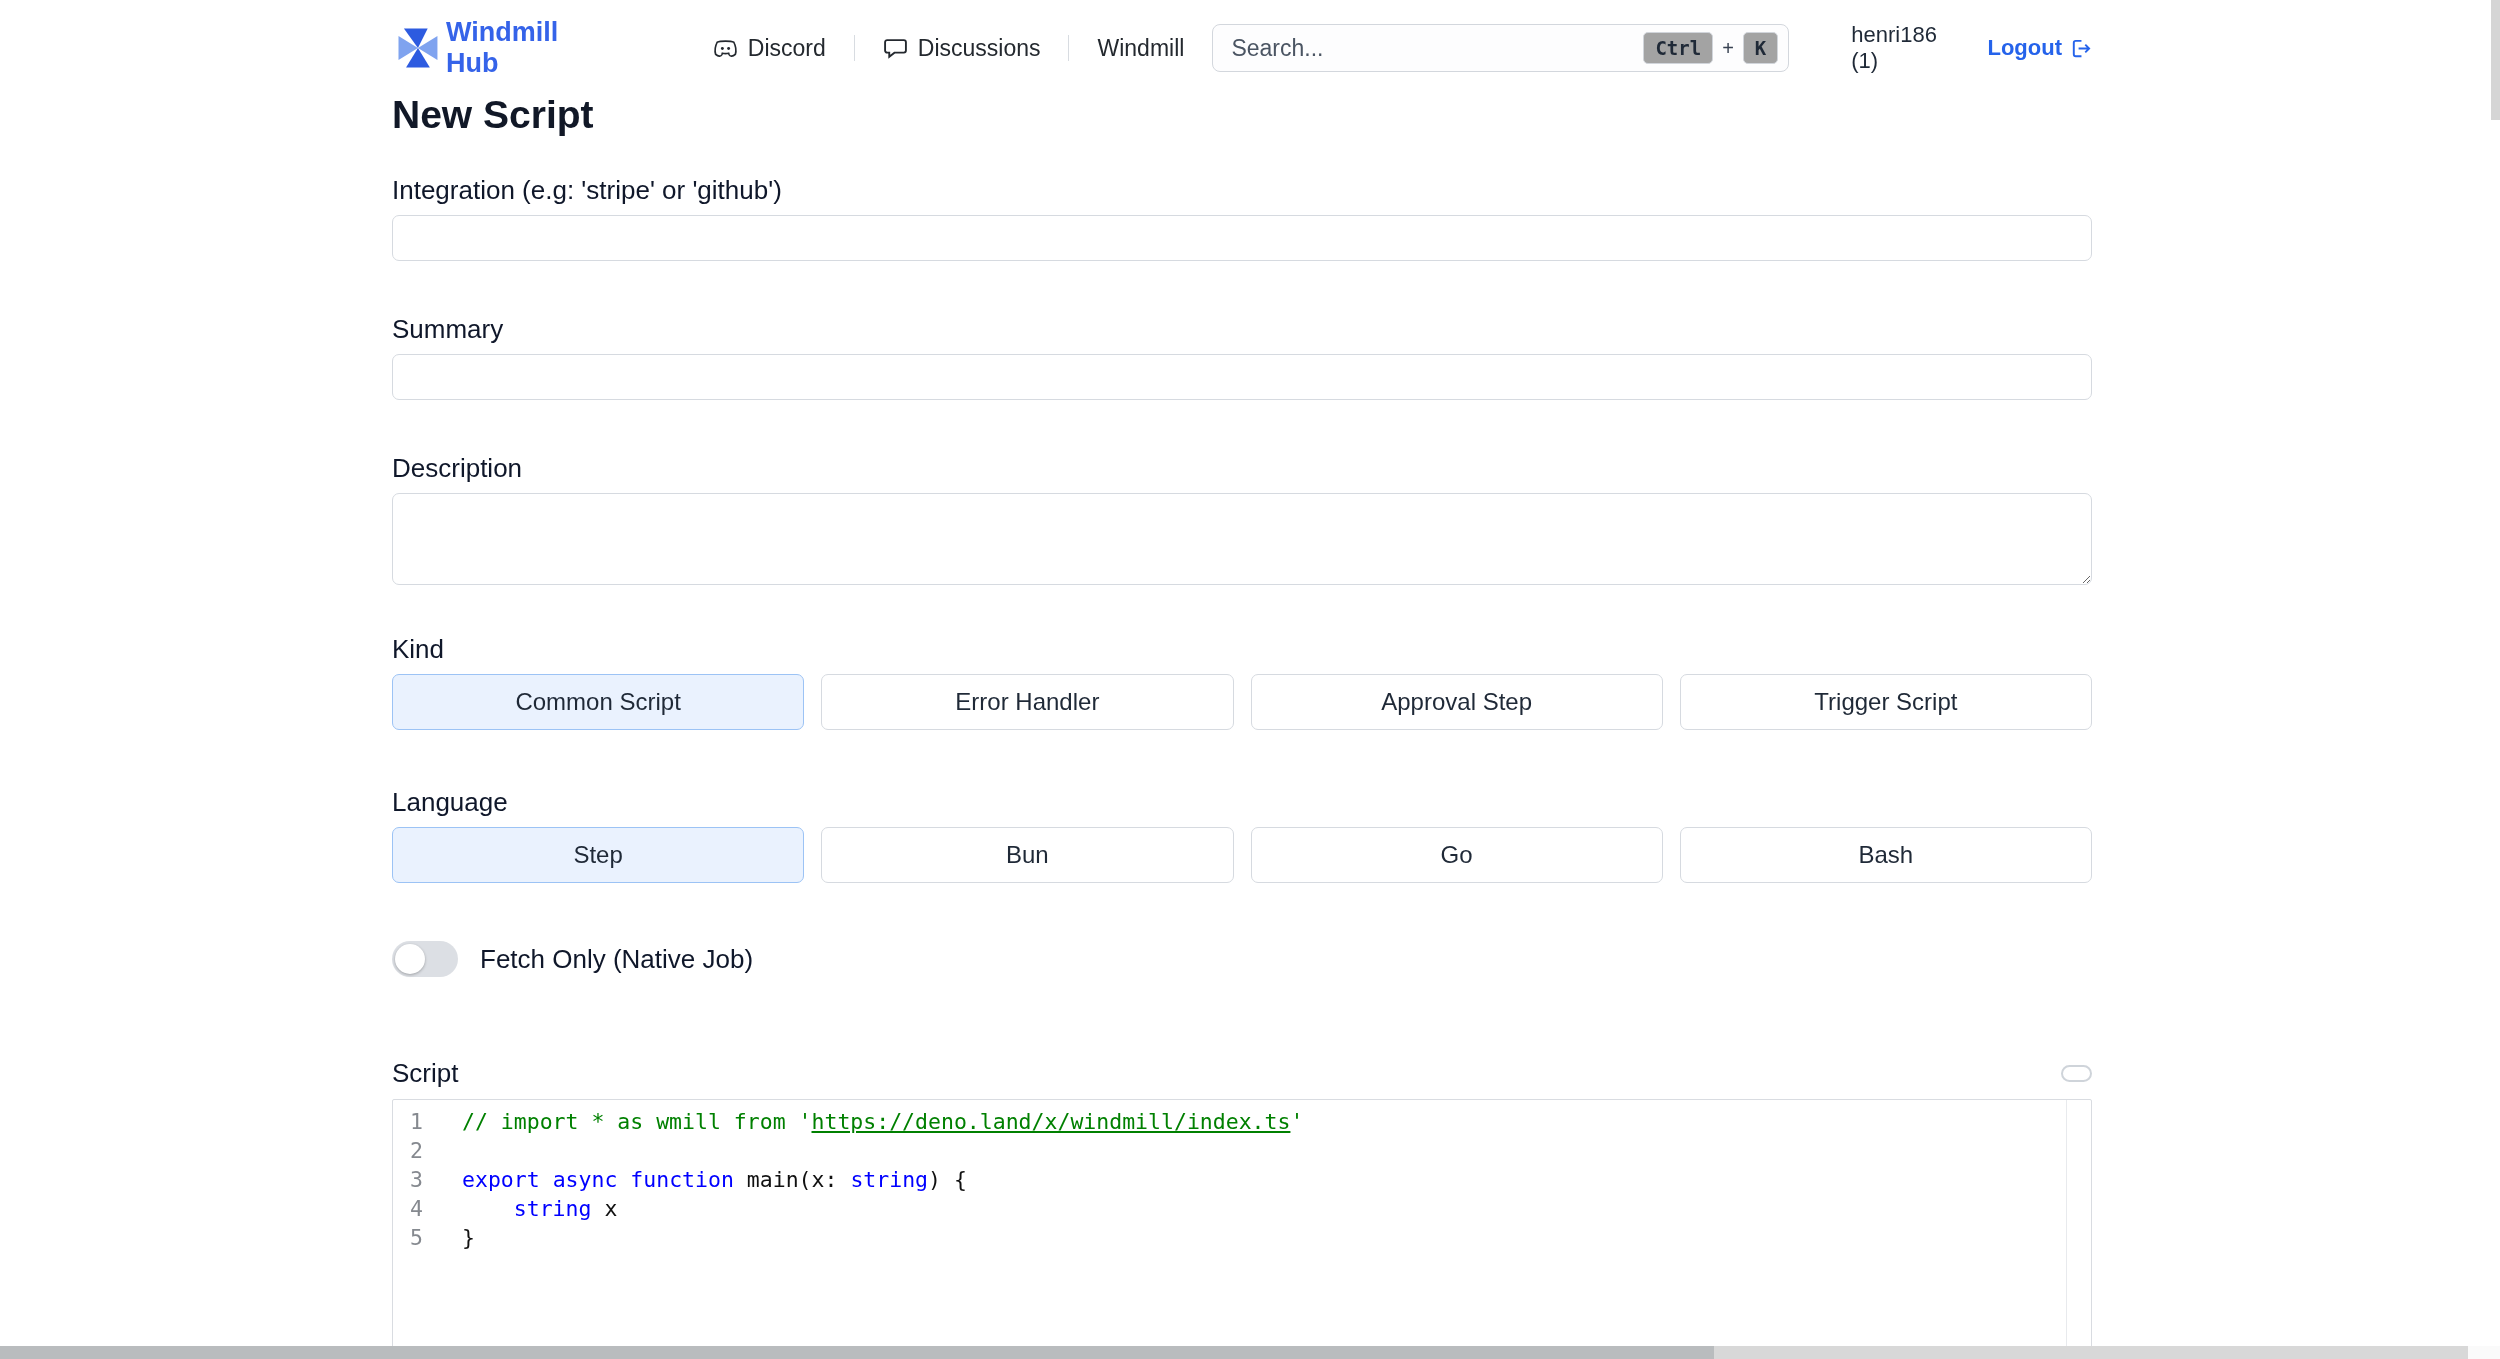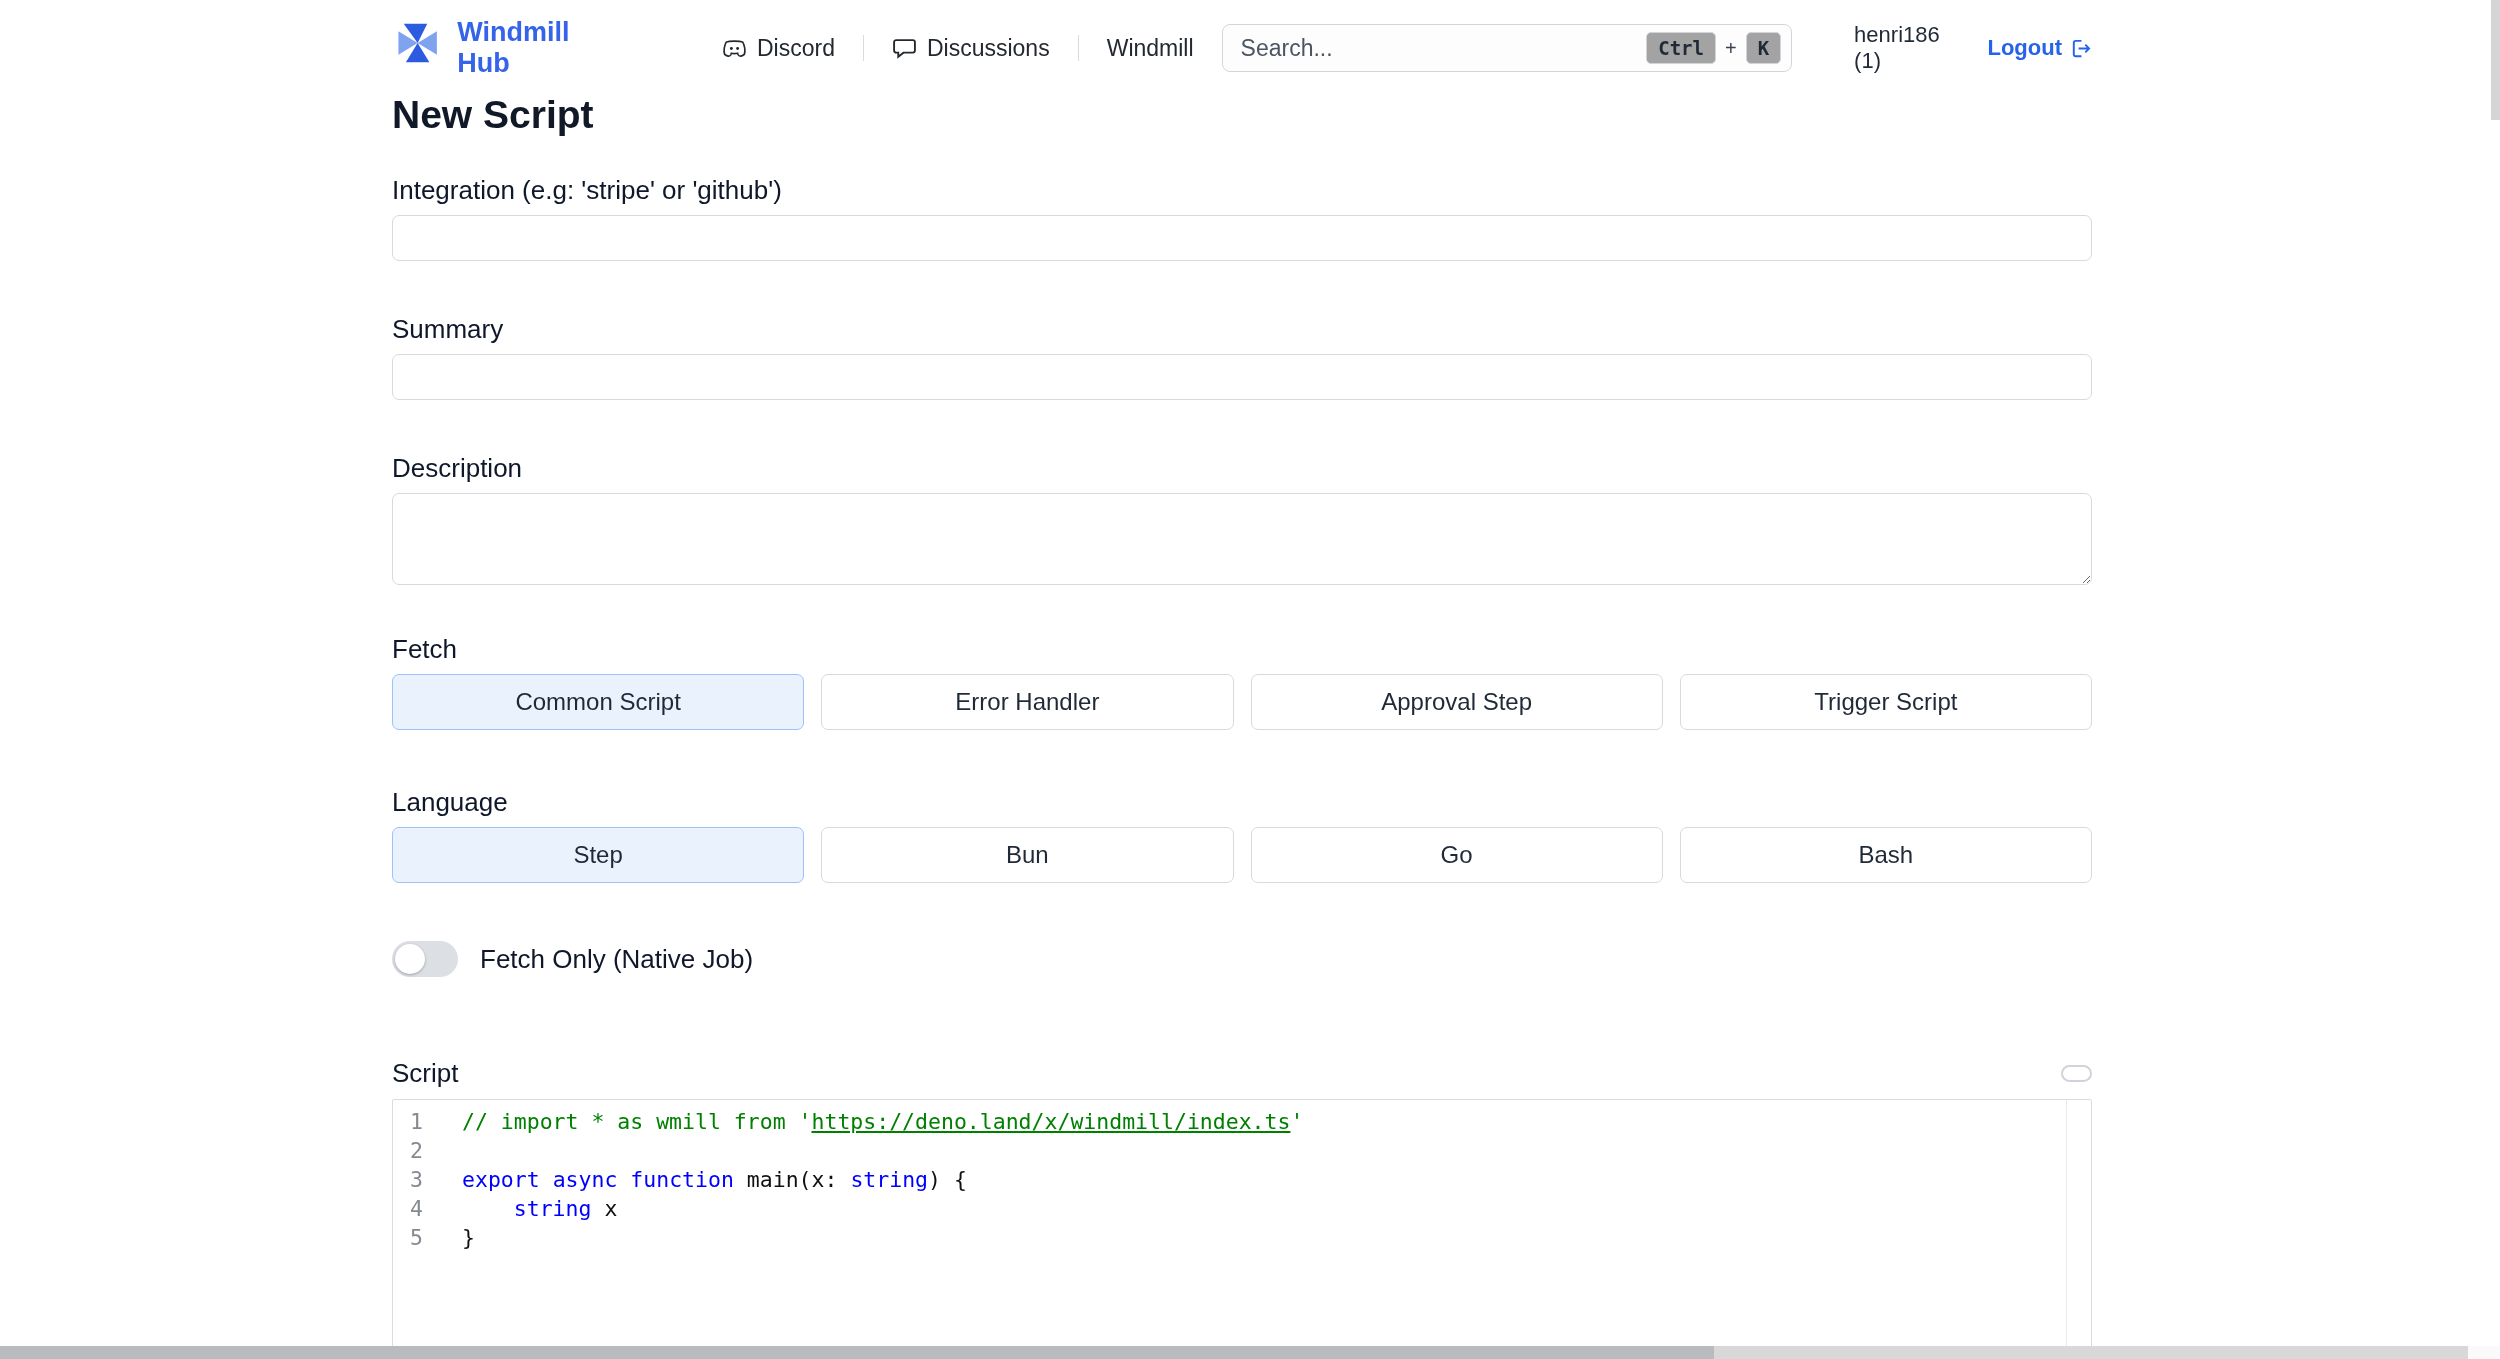--- a/index.html
+++ b/index.html
@@ -1,20 +1,20 @@
 <!DOCTYPE html>
 <html><head>
 <meta charset="utf-8">
 <style>
   * { box-sizing: border-box; margin: 0; padding: 0; }
   html, body { width: 2500px; height: 1359px; overflow: hidden; background: #ffffff;
     font-family: "Liberation Sans", sans-serif; color: #111827; }
 
   .nav { width: 1700px; margin-left: 392px; height: 96px; display: flex; align-items: center; }
-  .brand { display: flex; gap: 14px; }
+  .brand { display: flex; align-items: center; gap: 2px; }
   .brand svg { width: 52px; height: 52px; display: block; }
   .brand-name { font-size: 27px; font-weight: 700; color: #3563e9; }
 
   .nav-links { display: flex; align-items: center; margin-left: 95px; }
   .nav-link { display: flex; align-items: center; gap: 10px; font-size: 23px; color: #24292f;
     padding: 0 28px; cursor: pointer; text-decoration: none; }
   .nav-link:first-child { padding-left: 0; }
   .nav-link svg { width: 25px; height: 25px; }
   .nav-divider { width: 1px; height: 26px; background: #d8dce1; }
 
@@ -149,21 +149,21 @@
     <label class="field-label">Summary</label>
     <input class="text-input" value="" style="">
   </div>
 
   <div class="field">
     <label class="field-label">Description</label>
     <textarea class="textarea" style=""></textarea>
   </div>
 
   <div class="section-kind">
-    <label class="field-label">Fetch</label>
+    <label class="field-label">Kind</label>
     <div class="seg-row">
       <button class="seg-btn selected">Common Script</button>
       <button class="seg-btn">Error Handler</button>
       <button class="seg-btn">Approval Step</button>
       <button class="seg-btn">Trigger Script</button>
     </div>
   </div>
 
   <div class="section-language">
     <label class="field-label">Language</label>

